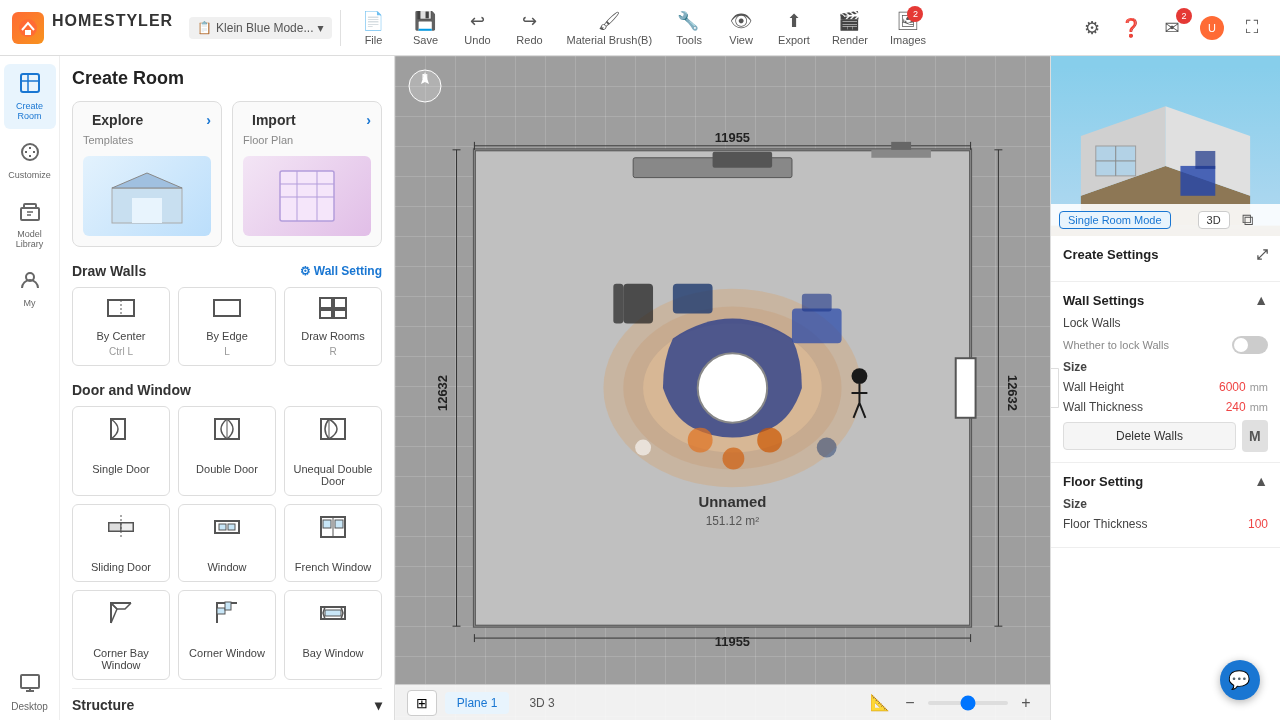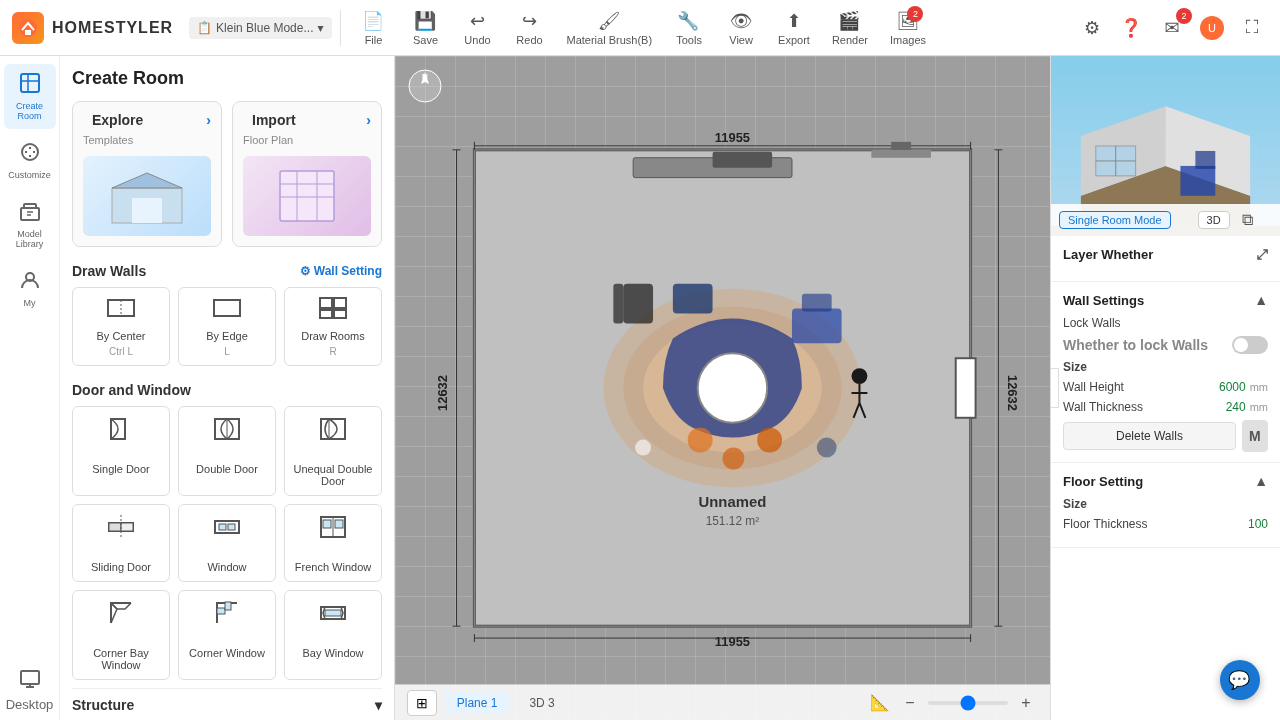--- a/index.html
+++ b/index.html
@@ -11,21 +11,21 @@
       background: #fff;
       display: flex;
       align-items: center;
       padding: 0 12px;
       border-bottom: 1px solid #ddd;
       gap: 0;
       flex-shrink: 0;
     }
     .toolbar-logo {
       display: flex;
-      align-items: center;
+      align-items: flex-start;
       gap: 8px;
       margin-right: 16px;
     }
     .logo-icon {
       width: 32px; height: 32px;
       background: linear-gradient(135deg, #ff6b35, #f7931e);
       border-radius: 6px;
       display: flex; align-items: center; justify-content: center;
       color: #fff; font-weight: bold; font-size: 14px;
     }
@@ -225,21 +225,21 @@
     .panel-section-title {
       font-size: 13px; font-weight: 700; color: #222; margin-bottom: 8px;
       display: flex; align-items: center; justify-content: space-between;
     }
     .panel-section-title .expand-icon { cursor: pointer; font-size: 14px; color: #555; }
 
     .setting-row {
       display: flex; align-items: center; margin-bottom: 6px; font-size: 12px; color: #444; justify-content: space-between;
     }
     .setting-label { flex: 1; }
-    .setting-value { font-size: 12px; color: #15803d; font-weight: 500; }
+    .setting-value { font-size: 12px; color: #ef4444; font-weight: 500; }
     .setting-unit { font-size: 11px; color: #999; margin-left: 4px; }
     .toggle-switch {
       width: 36px; height: 18px; background: #ccc; border-radius: 9px; position: relative; cursor: pointer;
     }
     .toggle-switch::after {
       content: ''; position: absolute; width: 14px; height: 14px; background: #fff;
       border-radius: 50%; top: 2px; left: 2px; transition: left 0.2s;
     }
 
     .delete-walls-btn {
@@ -378,21 +378,21 @@
       <span style="font-size:9px;color:#666;text-align:center;">My</span>
     </div>
     <div class="left-nav-spacer"></div>
     <div class="left-nav-item">
       <span class="icon">
         <svg width="22" height="22" viewBox="0 0 22 22" fill="none">
           <rect x="2" y="3" width="18" height="13" rx="1" stroke="#666" stroke-width="2" fill="none"></rect>
           <path d="M7 19h8M11 16v3" stroke="#666" stroke-width="2"></path>
         </svg>
       </span>
-      <span style="font-size:13px;color:#666;text-align:center;">Desktop</span>
+      <span style="font-size:10px;color:#666;text-align:center;">Desktop</span>
     </div>
   </div>
 
   <div class="left-sidebar">
     <div class="sidebar-content">
       <div class="sidebar-title">Create Room</div>
 
       <div class="card-row">
         <div class="card-item">
           <div class="card-header">
@@ -711,35 +711,35 @@
       </div>
       <div class="preview-controls">
         <button class="preview-mode-btn active">Single Room Mode</button>
         <button class="preview-3d-btn">3D</button>
         <button class="preview-copy-btn">⧉</button>
       </div>
     </div>
 
     <div class="panel-section">
       <div class="panel-section-title">
-        <span>Layer Whether</span>
+        <span>Create Settings</span>
         <span class="expand-icon">⤢</span>
       </div>
     </div>
 
     <div class="panel-section">
       <div class="panel-section-title">
         <span>Wall Settings</span>
         <span class="expand-icon">▲</span>
       </div>
       <div class="setting-row">
         <span class="setting-label">Lock Walls</span>
       </div>
       <div class="setting-row">
-        <span class="setting-label" style="font-size:14px;color:#888;font-weight:bold;">Whether to lock Walls</span>
+        <span class="setting-label" style="font-size:11px;color:#888;">Whether to lock Walls</span>
         <div class="toggle-switch"></div>
       </div>
       <div class="setting-row">
         <span class="setting-label" style="font-weight:600;">Size</span>
       </div>
       <div class="setting-row">
         <span class="setting-label">Wall Height</span>
         <span class="setting-value">6000</span>
         <span class="setting-unit">mm</span>
       </div>

